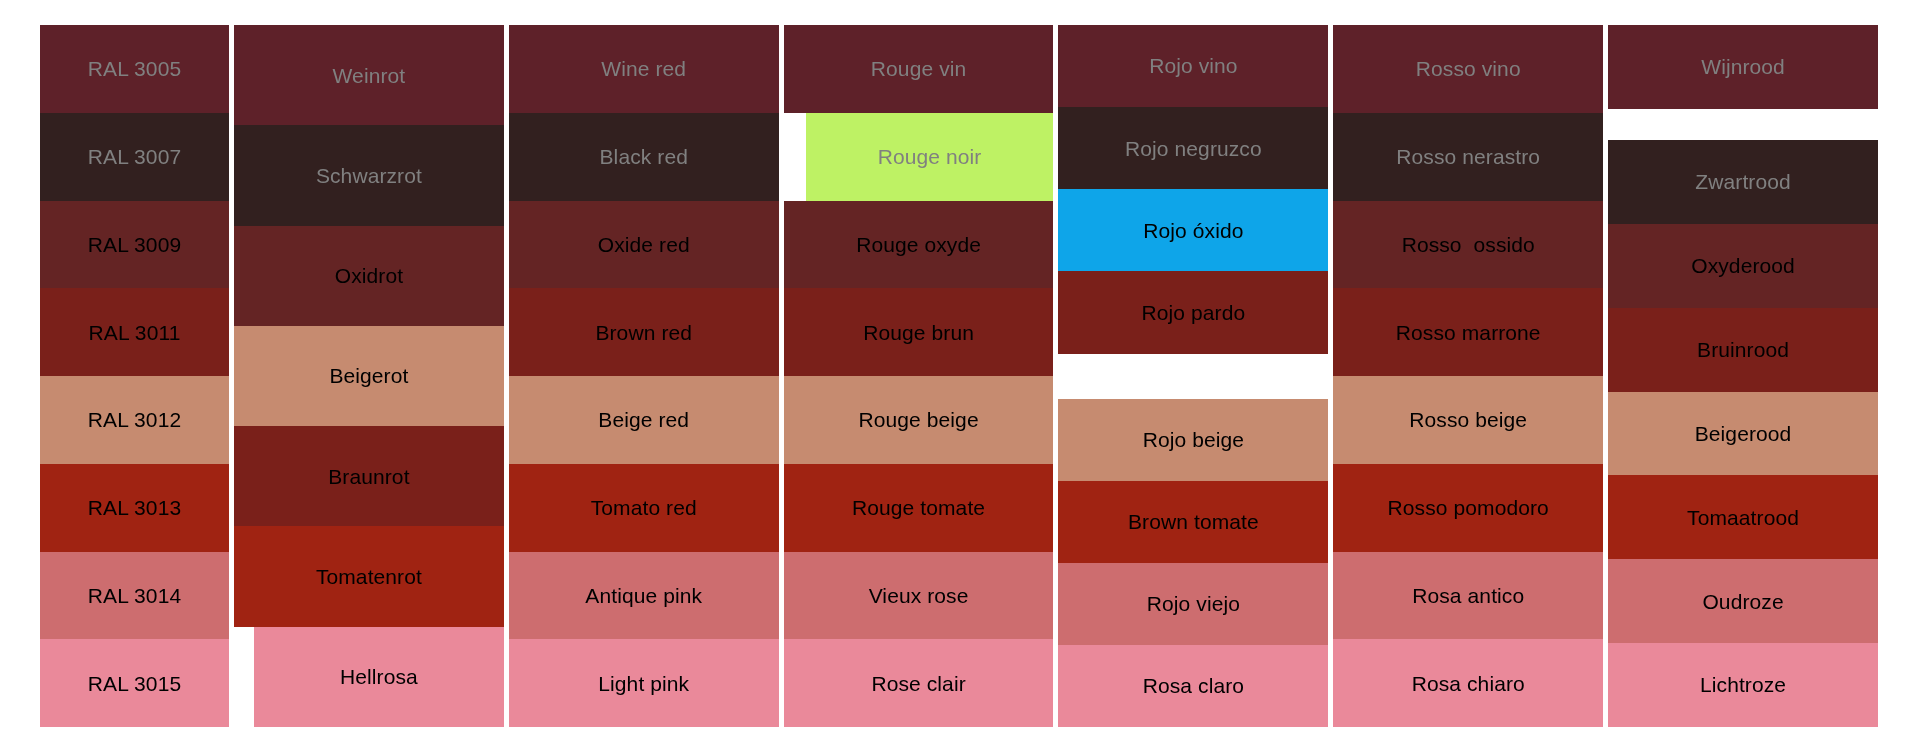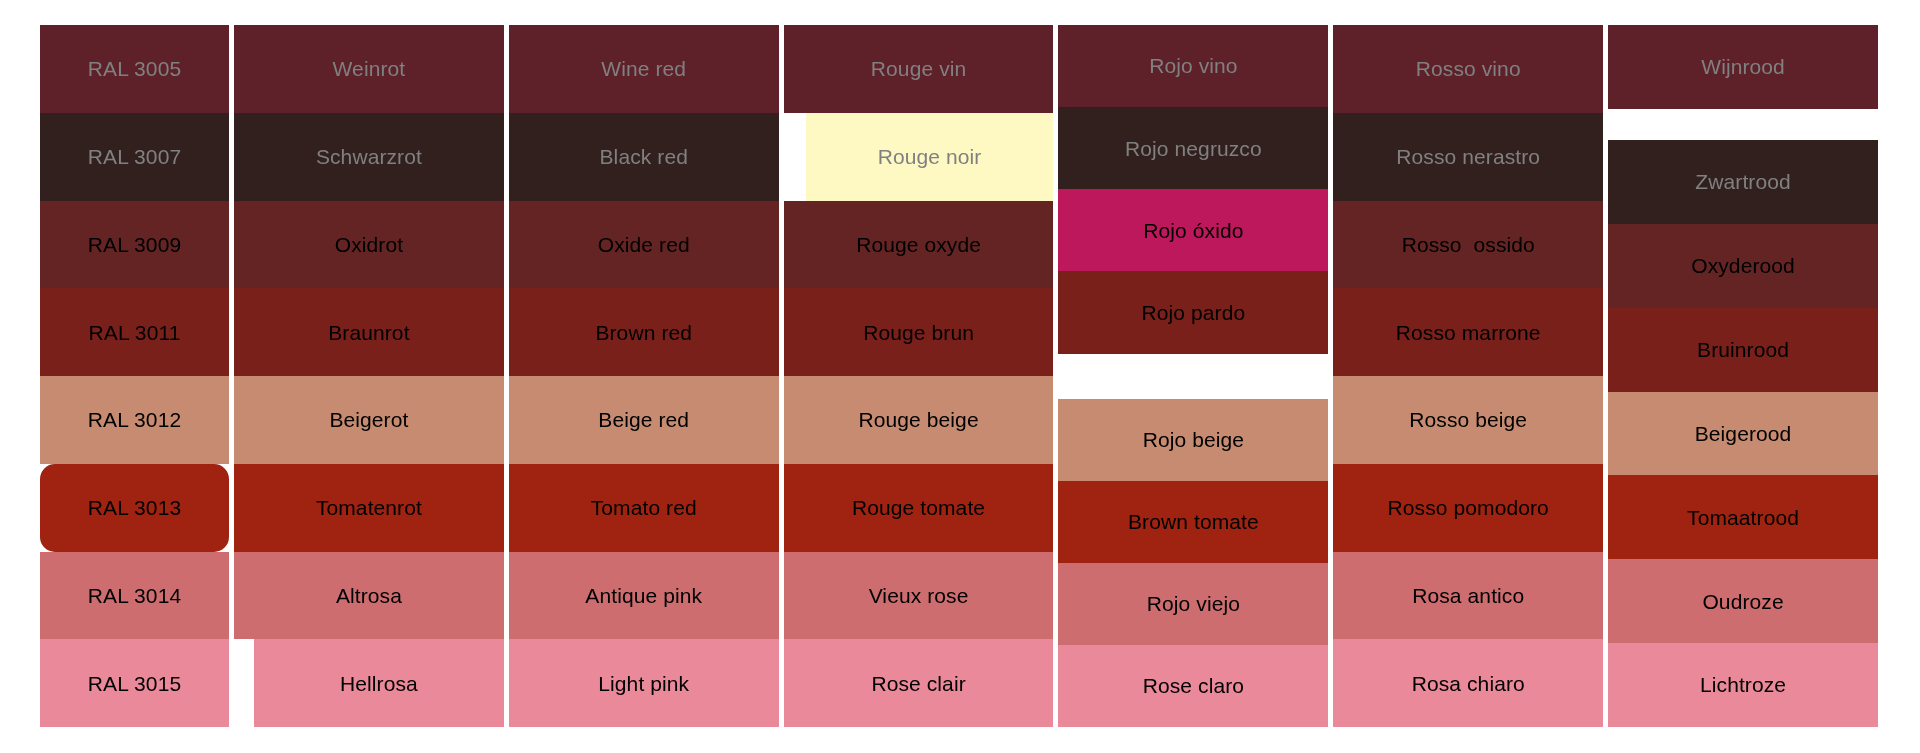--- a/index.html
+++ b/index.html
@@ -55,63 +55,62 @@
 </head>
 <body>
 
 <div id="ral-table">
     <div class="ral-column col-code">
       <div class="ral-cell text-muted" style="background-color: rgb(94, 33, 41);">RAL 3005</div>
       <div class="ral-cell text-muted" style="background-color: rgb(50, 32, 31);">RAL 3007</div>
       <div class="ral-cell text-dark" style="background-color: rgb(100, 36, 36);">RAL 3009</div>
       <div class="ral-cell text-dark" style="background-color: rgb(122, 32, 26);">RAL 3011</div>
       <div class="ral-cell text-dark" style="background-color: rgb(198, 139, 112);">RAL 3012</div>
-      <div class="ral-cell text-dark" style="background-color: rgb(160, 35, 18); border-radius: 15px;">RAL 3013</div>
+      <div class="ral-cell text-dark" style="background-color: rgb(160, 35, 18);">RAL 3013</div>
       <div class="ral-cell text-dark" style="background-color: rgb(205, 109, 111);">RAL 3014</div>
       <div class="ral-cell text-dark" style="background-color: rgb(234, 137, 154);">RAL 3015</div>
     </div>
     <div class="ral-column col-lang">
       <div class="ral-cell text-muted" style="background-color: rgb(94, 33, 41);">Weinrot</div>
       <div class="ral-cell text-muted" style="background-color: rgb(50, 32, 31);">Schwarzrot</div>
       <div class="ral-cell text-dark" style="background-color: rgb(100, 36, 36);">Oxidrot</div>
+      <div class="ral-cell text-dark" style="background-color: rgb(198, 139, 112);">Beigerot</div>
       <div class="ral-cell text-dark" style="background-color: rgb(122, 32, 26);">Braunrot</div>
-      <div class="ral-cell text-dark" style="background-color: rgb(198, 139, 112);">Beigerot</div>
       <div class="ral-cell text-dark" style="background-color: rgb(160, 35, 18);">Tomatenrot</div>
-      <div class="ral-cell text-dark" style="background-color: rgb(205, 109, 111);">Altrosa</div>
       <div class="ral-cell text-dark" style="background-color: rgb(234, 137, 154); margin-left: 20px;">Hellrosa</div>
     </div>
     <div class="ral-column col-lang">
       <div class="ral-cell text-muted" style="background-color: rgb(94, 33, 41);">Wine red</div>
       <div class="ral-cell text-muted" style="background-color: rgb(50, 32, 31);">Black red</div>
       <div class="ral-cell text-dark" style="background-color: rgb(100, 36, 36);">Oxide red</div>
       <div class="ral-cell text-dark" style="background-color: rgb(122, 32, 26);">Brown red</div>
       <div class="ral-cell text-dark" style="background-color: rgb(198, 139, 112);">Beige red</div>
       <div class="ral-cell text-dark" style="background-color: rgb(160, 35, 18);">Tomato red</div>
       <div class="ral-cell text-dark" style="background-color: rgb(205, 109, 111);">Antique pink</div>
       <div class="ral-cell text-dark" style="background-color: rgb(234, 137, 154);">Light pink</div>
     </div>
     <div class="ral-column col-lang">
       <div class="ral-cell text-muted" style="background-color: rgb(94, 33, 41);">Rouge vin</div>
-      <div class="ral-cell text-muted" style="background-color: #fef9c3; margin-left: 22px;">Rouge noir</div>
+      <div class="ral-cell text-muted" style="background-color: #bef264; margin-left: 22px;">Rouge noir</div>
       <div class="ral-cell text-dark" style="background-color: rgb(100, 36, 36);">Rouge oxyde</div>
       <div class="ral-cell text-dark" style="background-color: rgb(122, 32, 26);">Rouge brun</div>
       <div class="ral-cell text-dark" style="background-color: rgb(198, 139, 112);">Rouge beige</div>
       <div class="ral-cell text-dark" style="background-color: rgb(160, 35, 18);">Rouge tomate</div>
       <div class="ral-cell text-dark" style="background-color: rgb(205, 109, 111);">Vieux rose</div>
       <div class="ral-cell text-dark" style="background-color: rgb(234, 137, 154);">Rose clair</div>
     </div>
     <div class="ral-column col-lang">
       <div class="ral-cell text-muted" style="background-color: rgb(94, 33, 41);">Rojo vino</div>
       <div class="ral-cell text-muted" style="background-color: rgb(50, 32, 31);">Rojo negruzco</div>
-      <div class="ral-cell text-dark" style="background-color: #be185d;">Rojo óxido</div>
+      <div class="ral-cell text-dark" style="background-color: #0ea5e9;">Rojo óxido</div>
       <div class="ral-cell text-dark" style="background-color: rgb(122, 32, 26);">Rojo pardo</div>
       <div class="ral-cell text-dark" style="background-color: rgb(198, 139, 112); margin-top: 45px;">Rojo beige</div>
       <div class="ral-cell text-dark" style="background-color: rgb(160, 35, 18);">Brown tomate</div>
       <div class="ral-cell text-dark" style="background-color: rgb(205, 109, 111);">Rojo viejo</div>
-      <div class="ral-cell text-dark" style="background-color: rgb(234, 137, 154);">Rose claro</div>
+      <div class="ral-cell text-dark" style="background-color: rgb(234, 137, 154);">Rosa claro</div>
     </div>
     <div class="ral-column col-lang">
       <div class="ral-cell text-muted" style="background-color: rgb(94, 33, 41);">Rosso vino</div>
       <div class="ral-cell text-muted" style="background-color: rgb(50, 32, 31);">Rosso nerastro</div>
       <div class="ral-cell text-dark" style="background-color: rgb(100, 36, 36);">Rosso  ossido</div>
       <div class="ral-cell text-dark" style="background-color: rgb(122, 32, 26);">Rosso marrone</div>
       <div class="ral-cell text-dark" style="background-color: rgb(198, 139, 112);">Rosso beige</div>
       <div class="ral-cell text-dark" style="background-color: rgb(160, 35, 18);">Rosso pomodoro</div>
       <div class="ral-cell text-dark" style="background-color: rgb(205, 109, 111);">Rosa antico</div>
       <div class="ral-cell text-dark" style="background-color: rgb(234, 137, 154);">Rosa chiaro</div>

